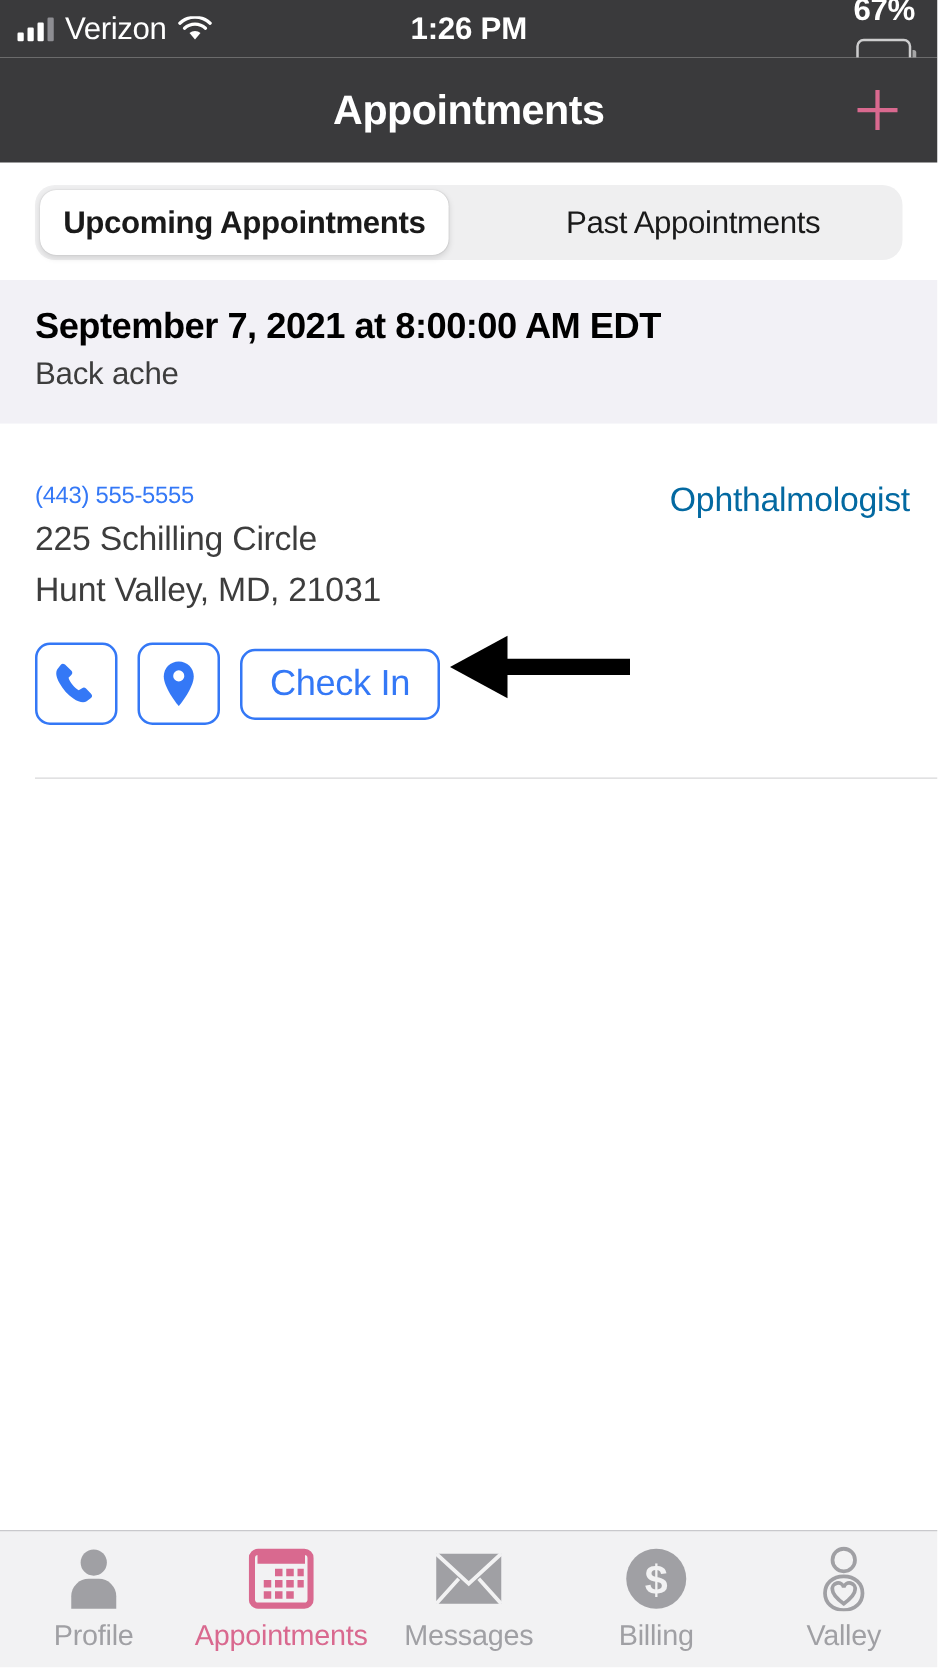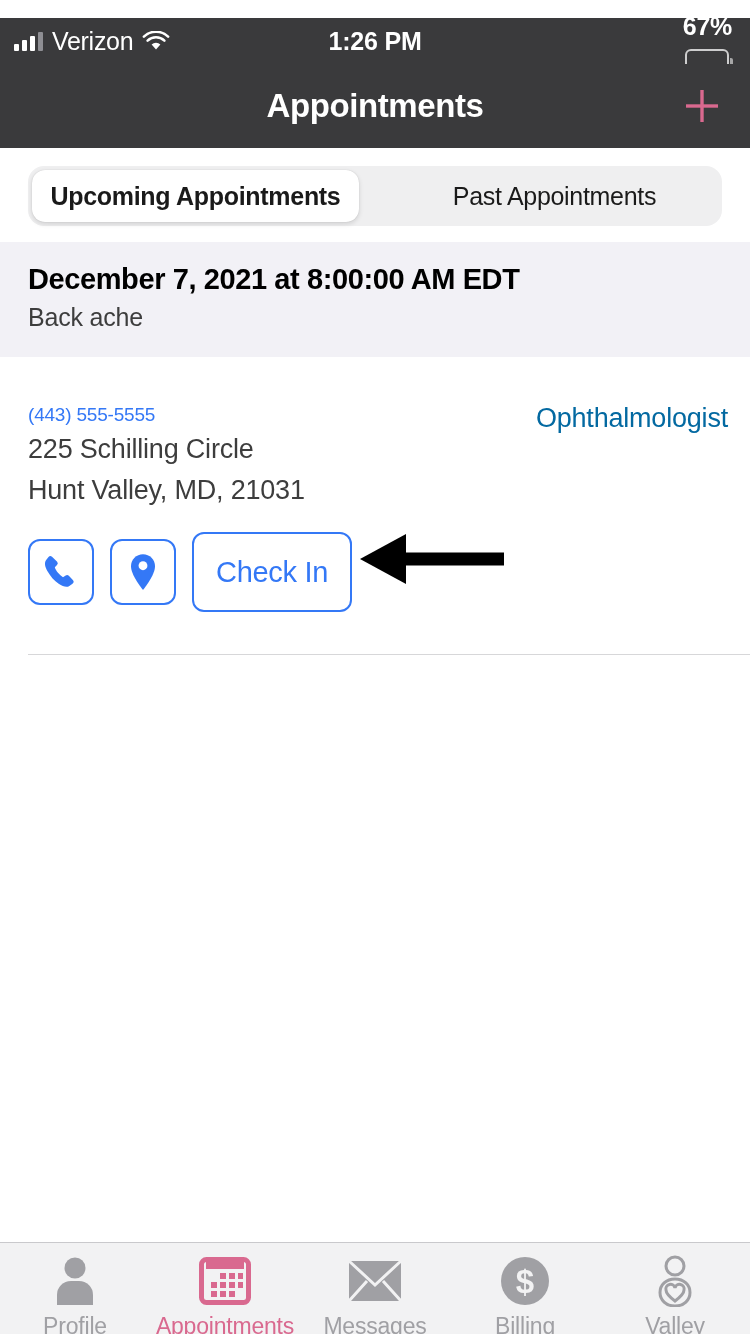--- a/index.html
+++ b/index.html
@@ -9,21 +9,20 @@
     background: #ffffff;
     overflow: hidden;
   }
   #app { position: relative; width: 750px; height: 1334px; background:#ffffff; }
 
   
   .statusbar {
     height: 46px; background:#3a3a3c; color:#ffffff;
     display:flex; align-items:center; position:relative;
     padding: 0 18px 0 14px;
-    margin-top: 18px;
   }
   .sb-left { display:flex; align-items:center; gap:9px; }
   .signal-bars { display:flex; align-items:flex-end; gap:3px; height:20px; }
   .signal-bars i { display:block; width:5px; background:#ffffff; border-radius:1px; }
   .signal-bars i:nth-child(1){ height:7px; }
   .signal-bars i:nth-child(2){ height:11px; }
   .signal-bars i:nth-child(3){ height:15px; }
   .signal-bars i:nth-child(4){ height:19px; background:#8e8e93; }
   .carrier { font-size:25px; letter-spacing:-0.3px; }
   .wifi { width:28px; height:20px; position:relative; }
@@ -84,21 +83,21 @@
   .phone-link { font-size:19px; color:#3478f6; line-height:1.5; letter-spacing:-0.2px; cursor:pointer; }
   .addr { font-size:27px; color:#3d3d3d; line-height:1.5; letter-spacing:-0.2px; }
   .specialty { font-size:27px; color:#0369a1; letter-spacing:-0.2px; padding-top:2px; }
 
   .actions { display:flex; align-items:center; gap:16px; padding:22px 0 0 28px; position:relative; }
   .act-btn {
     border:2px solid #3478f6; border-radius:12px; background:#ffffff;
     display:flex; align-items:center; justify-content:center; cursor:pointer;
   }
   .act-icon { width:66px; height:66px; }
-  .act-text { height:80px; padding:0 22px; font-size:29px; color:#3478f6; letter-spacing:-0.3px; }
+  .act-text { height:57px; padding:0 22px; font-size:29px; color:#3478f6; letter-spacing:-0.3px; }
 
   .arrow { position:absolute; left:358px; top:50%; transform:translateY(-50%); }
 
   .divider { height:1px; background:#d7d7d9; margin:42px 0 0 28px; }
 
   
   .tabbar {
     position:absolute; left:0; right:0; bottom:0; height:110px;
     background:#f2f2f3; border-top:1px solid #c9c9cc;
     display:flex; align-items:center;
@@ -157,21 +156,21 @@
       <div class="seg-item active">
         <span>Upcoming Appointments</span>
       </div>
       <div class="seg-item">
         <span>Past Appointments</span>
       </div>
     </div>
   </div>
 
   <div class="section-head">
-    <div class="sh-date">December 7, 2021 at 8:00:00 AM EDT</div>
+    <div class="sh-date">September 7, 2021 at 8:00:00 AM EDT</div>
     <div class="sh-reason">Back ache</div>
   </div>
 
   <div class="card">
     <div class="card-row">
       <div class="card-left">
         <div class="phone-link">(443) 555-5555</div>
         <div class="addr">225 Schilling Circle</div>
         <div class="addr">Hunt Valley, MD, 21031</div>
       </div>

